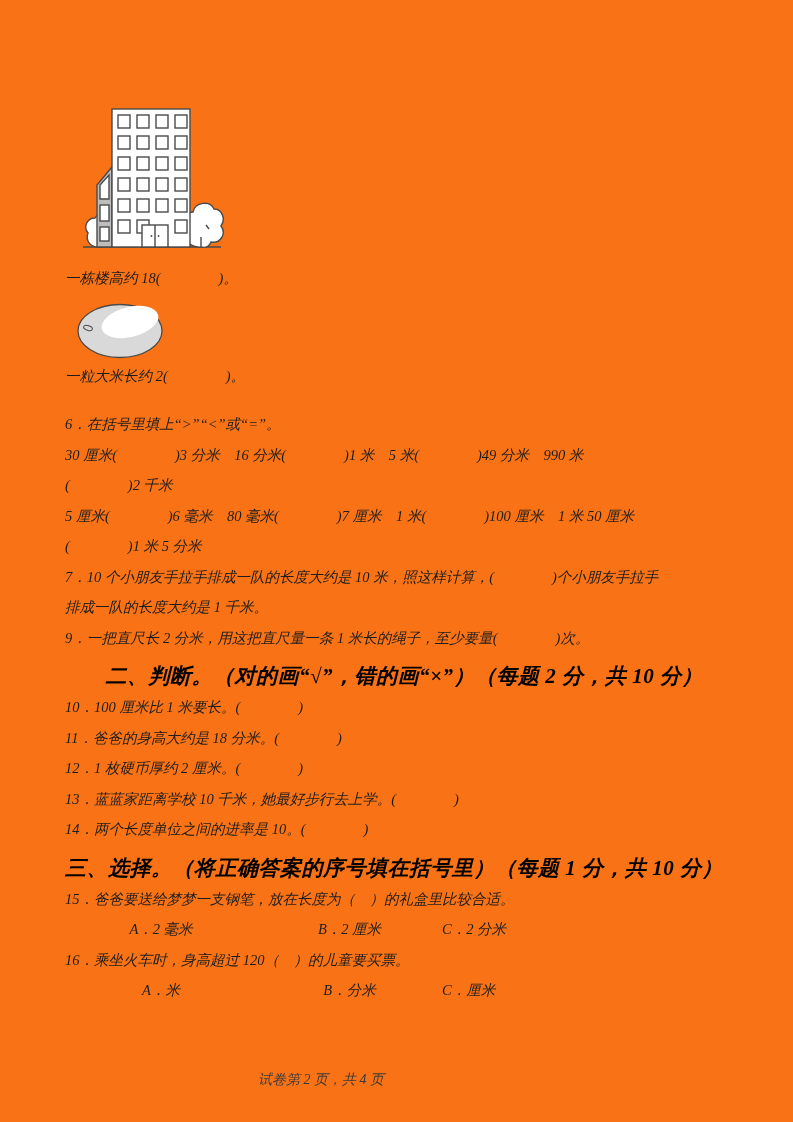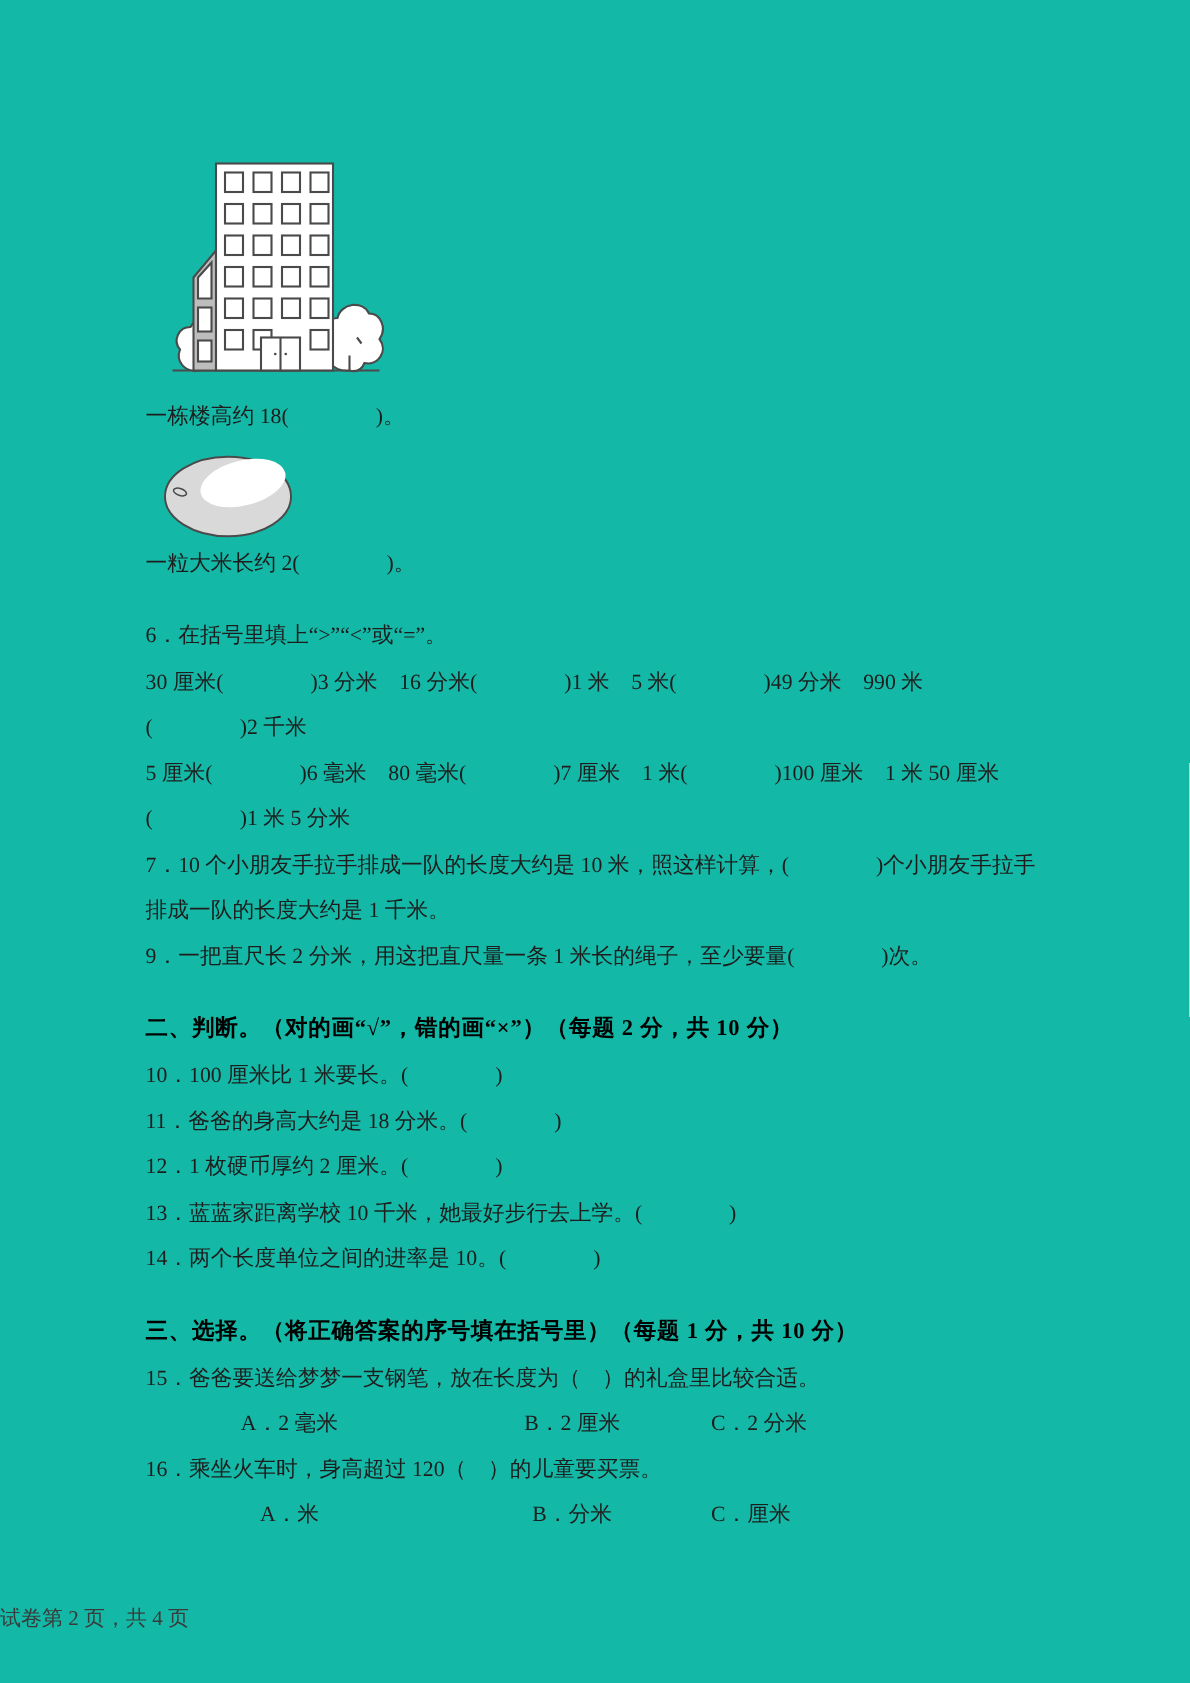--- a/index.html
+++ b/index.html
@@ -1,42 +1,44 @@
 <!DOCTYPE html>
 <html><head>
 <meta charset="utf-8">
 <style>
   html,body{margin:0;padding:0;background:#ffffff;}
   .page{
     position:relative;
     width:793px;height:1122px;
-    background:#14b8a6;
+    background:#f97316;
     box-sizing:border-box;
-    padding:103px 90px 0 97px;
+    padding:103px 90px 0 65px;
     font-family:"Liberation Serif","DejaVu Serif",serif;
     font-size:14.5px;
     color:#1d1d1d;
     overflow:hidden;
+    font-style:italic;
   }
   .line{line-height:30.5px;white-space:nowrap;}
   .caption{line-height:30px;margin-top:12px;white-space:nowrap;}
   .sec-heading{
-    font-size:15px;font-weight:bold;color:#000;
-    line-height:31px;margin-top:18px;white-space:nowrap;
+    font-size:21px;font-weight:bold;color:#000;
+    line-height:31px;margin-top:8px;white-space:nowrap;
     letter-spacing:0.5px;
+    text-align:right;
   }
   .q6-intro{margin-top:18px;}
   .opts{display:flex;line-height:30.5px;white-space:nowrap;text-align:center;}
   .opts .opt-a{width:192px;}
   .opts .opt-b{width:185px;}
   svg.building{display:block;margin-left:15px;}
   svg.grain{display:block;margin-left:10px;margin-top:8px;}
   .footer{
     position:absolute;left:0;top:1070px;width:642px;
-    font-size:14px;color:#3a3a3a;line-height:20px;
+    text-align:center;font-size:14px;color:#3a3a3a;line-height:20px;
   }
 </style>
 </head>
 <body>
 
 <div class="page">
 
   <svg class="building" width="145" height="148" viewBox="0 0 145 148">
     <g stroke="#4a4a4a" stroke-width="1.4" fill="none">
 

